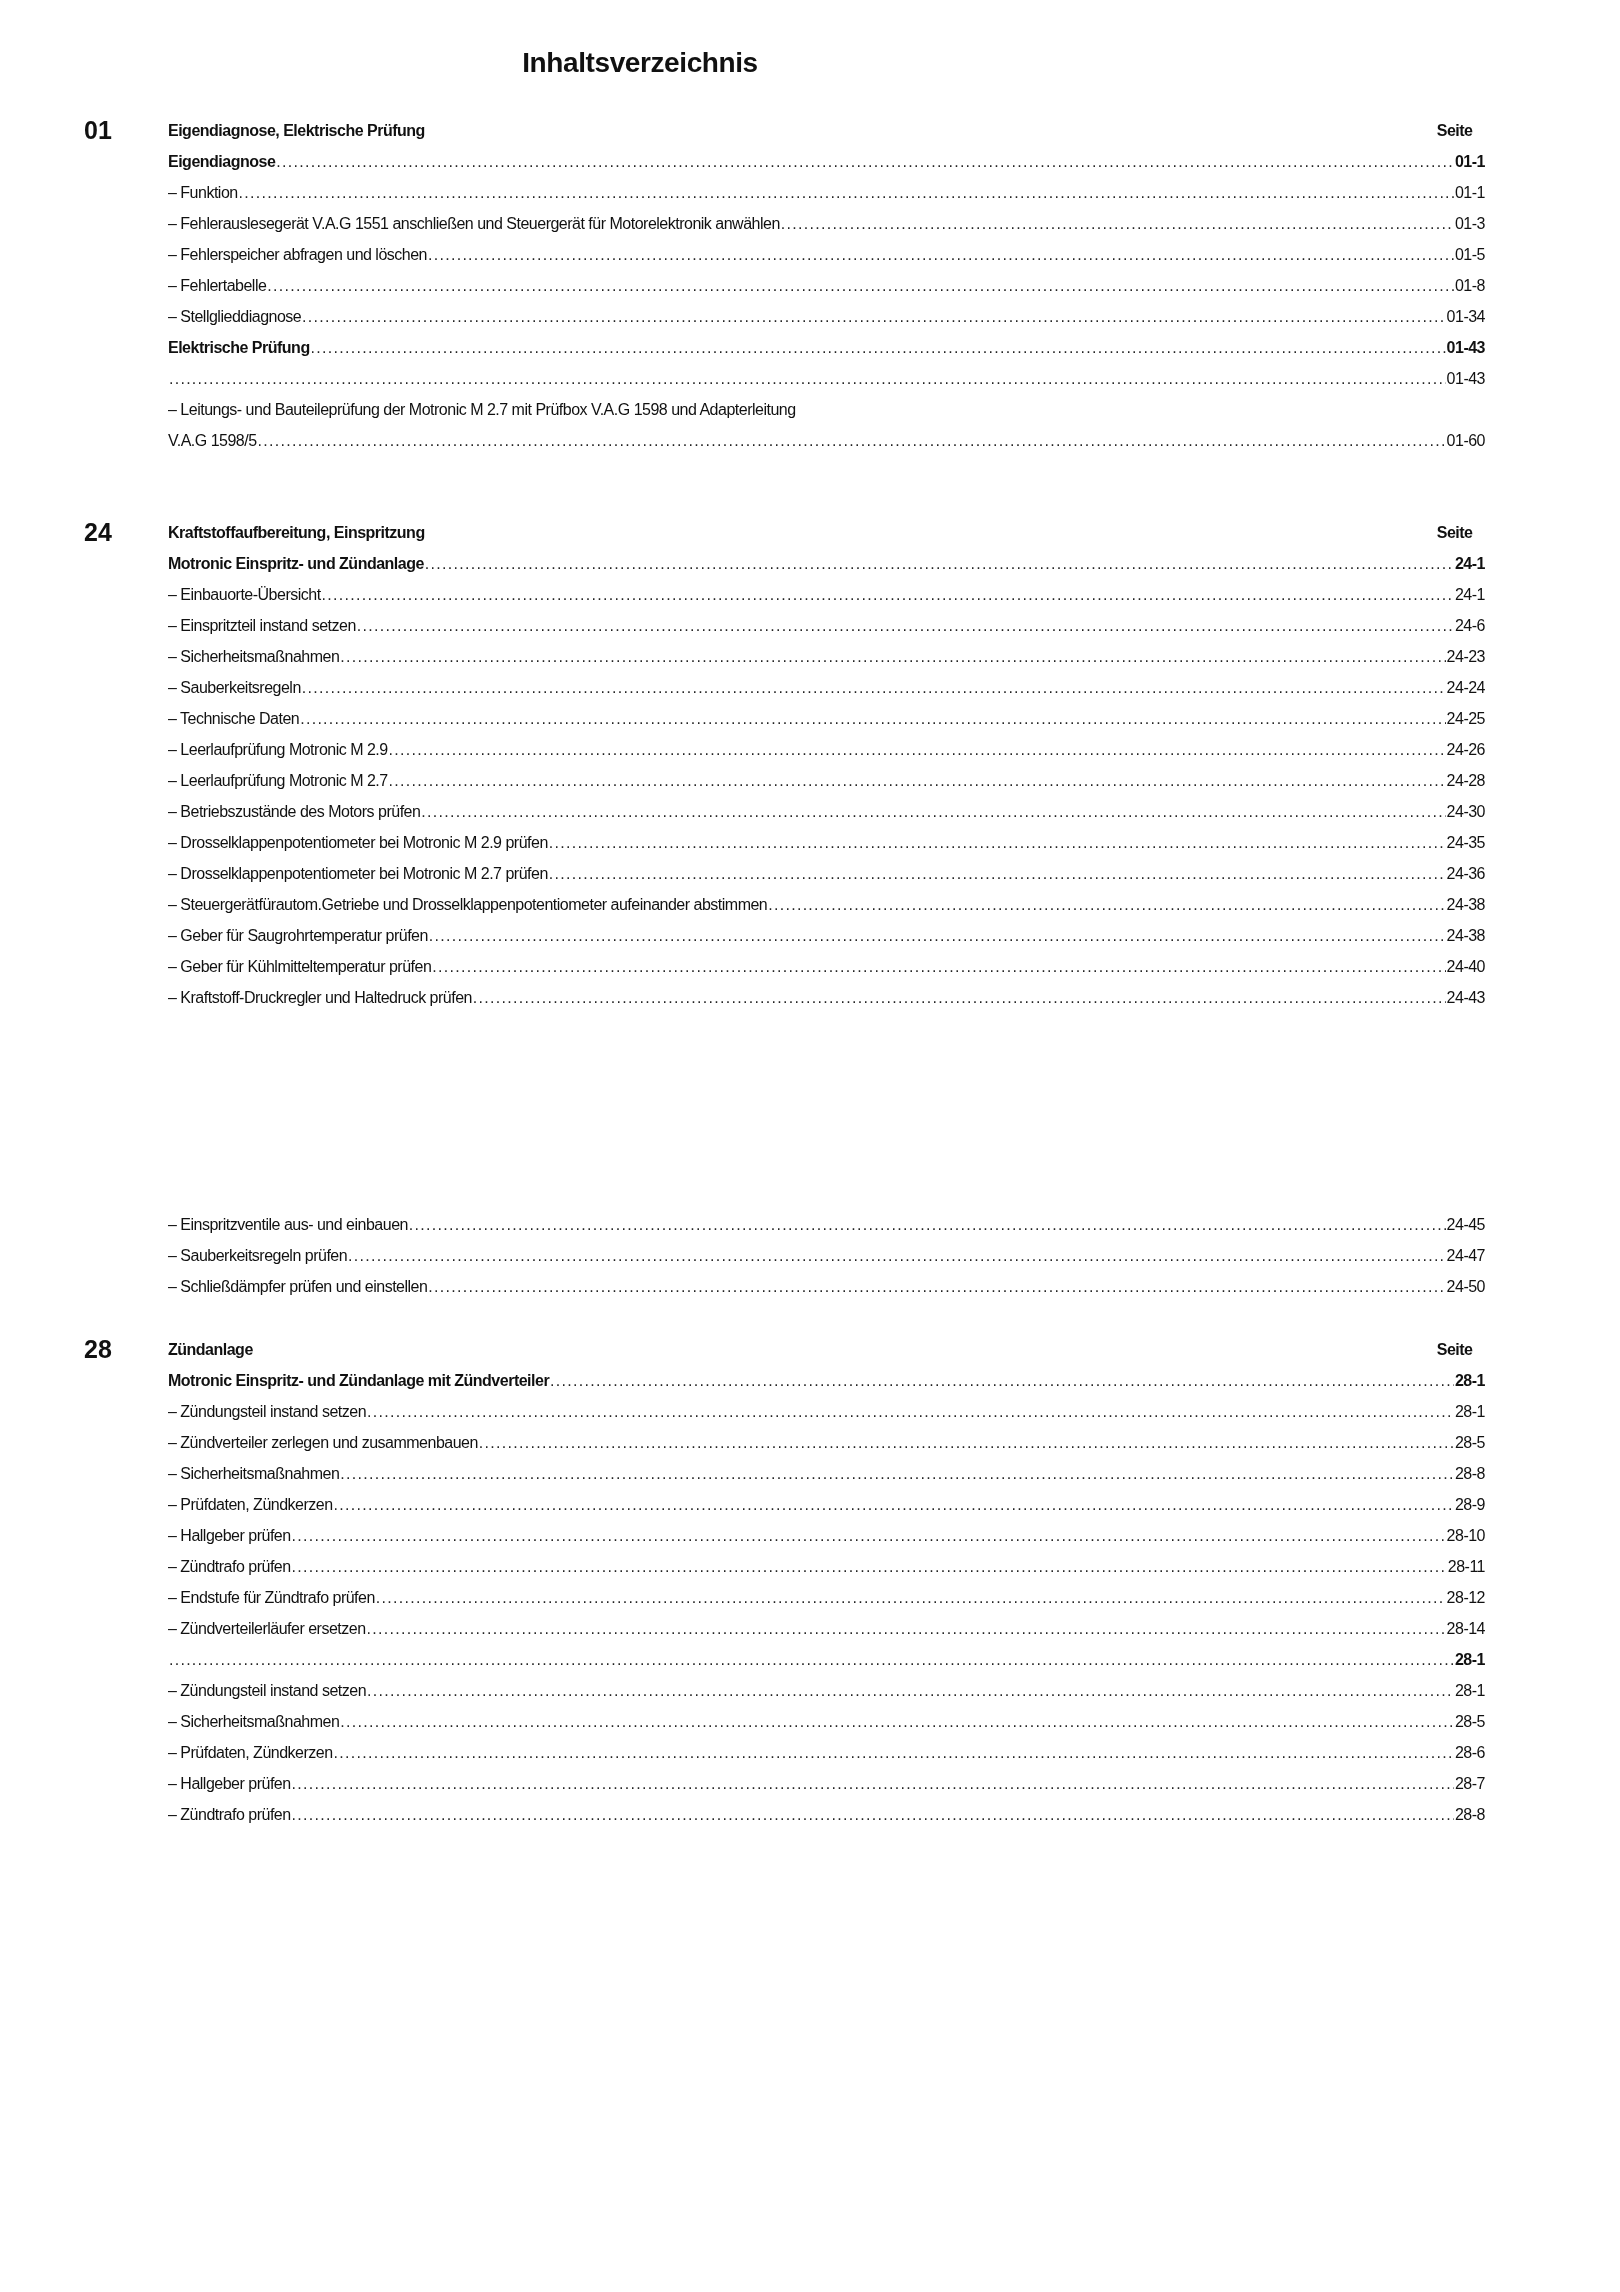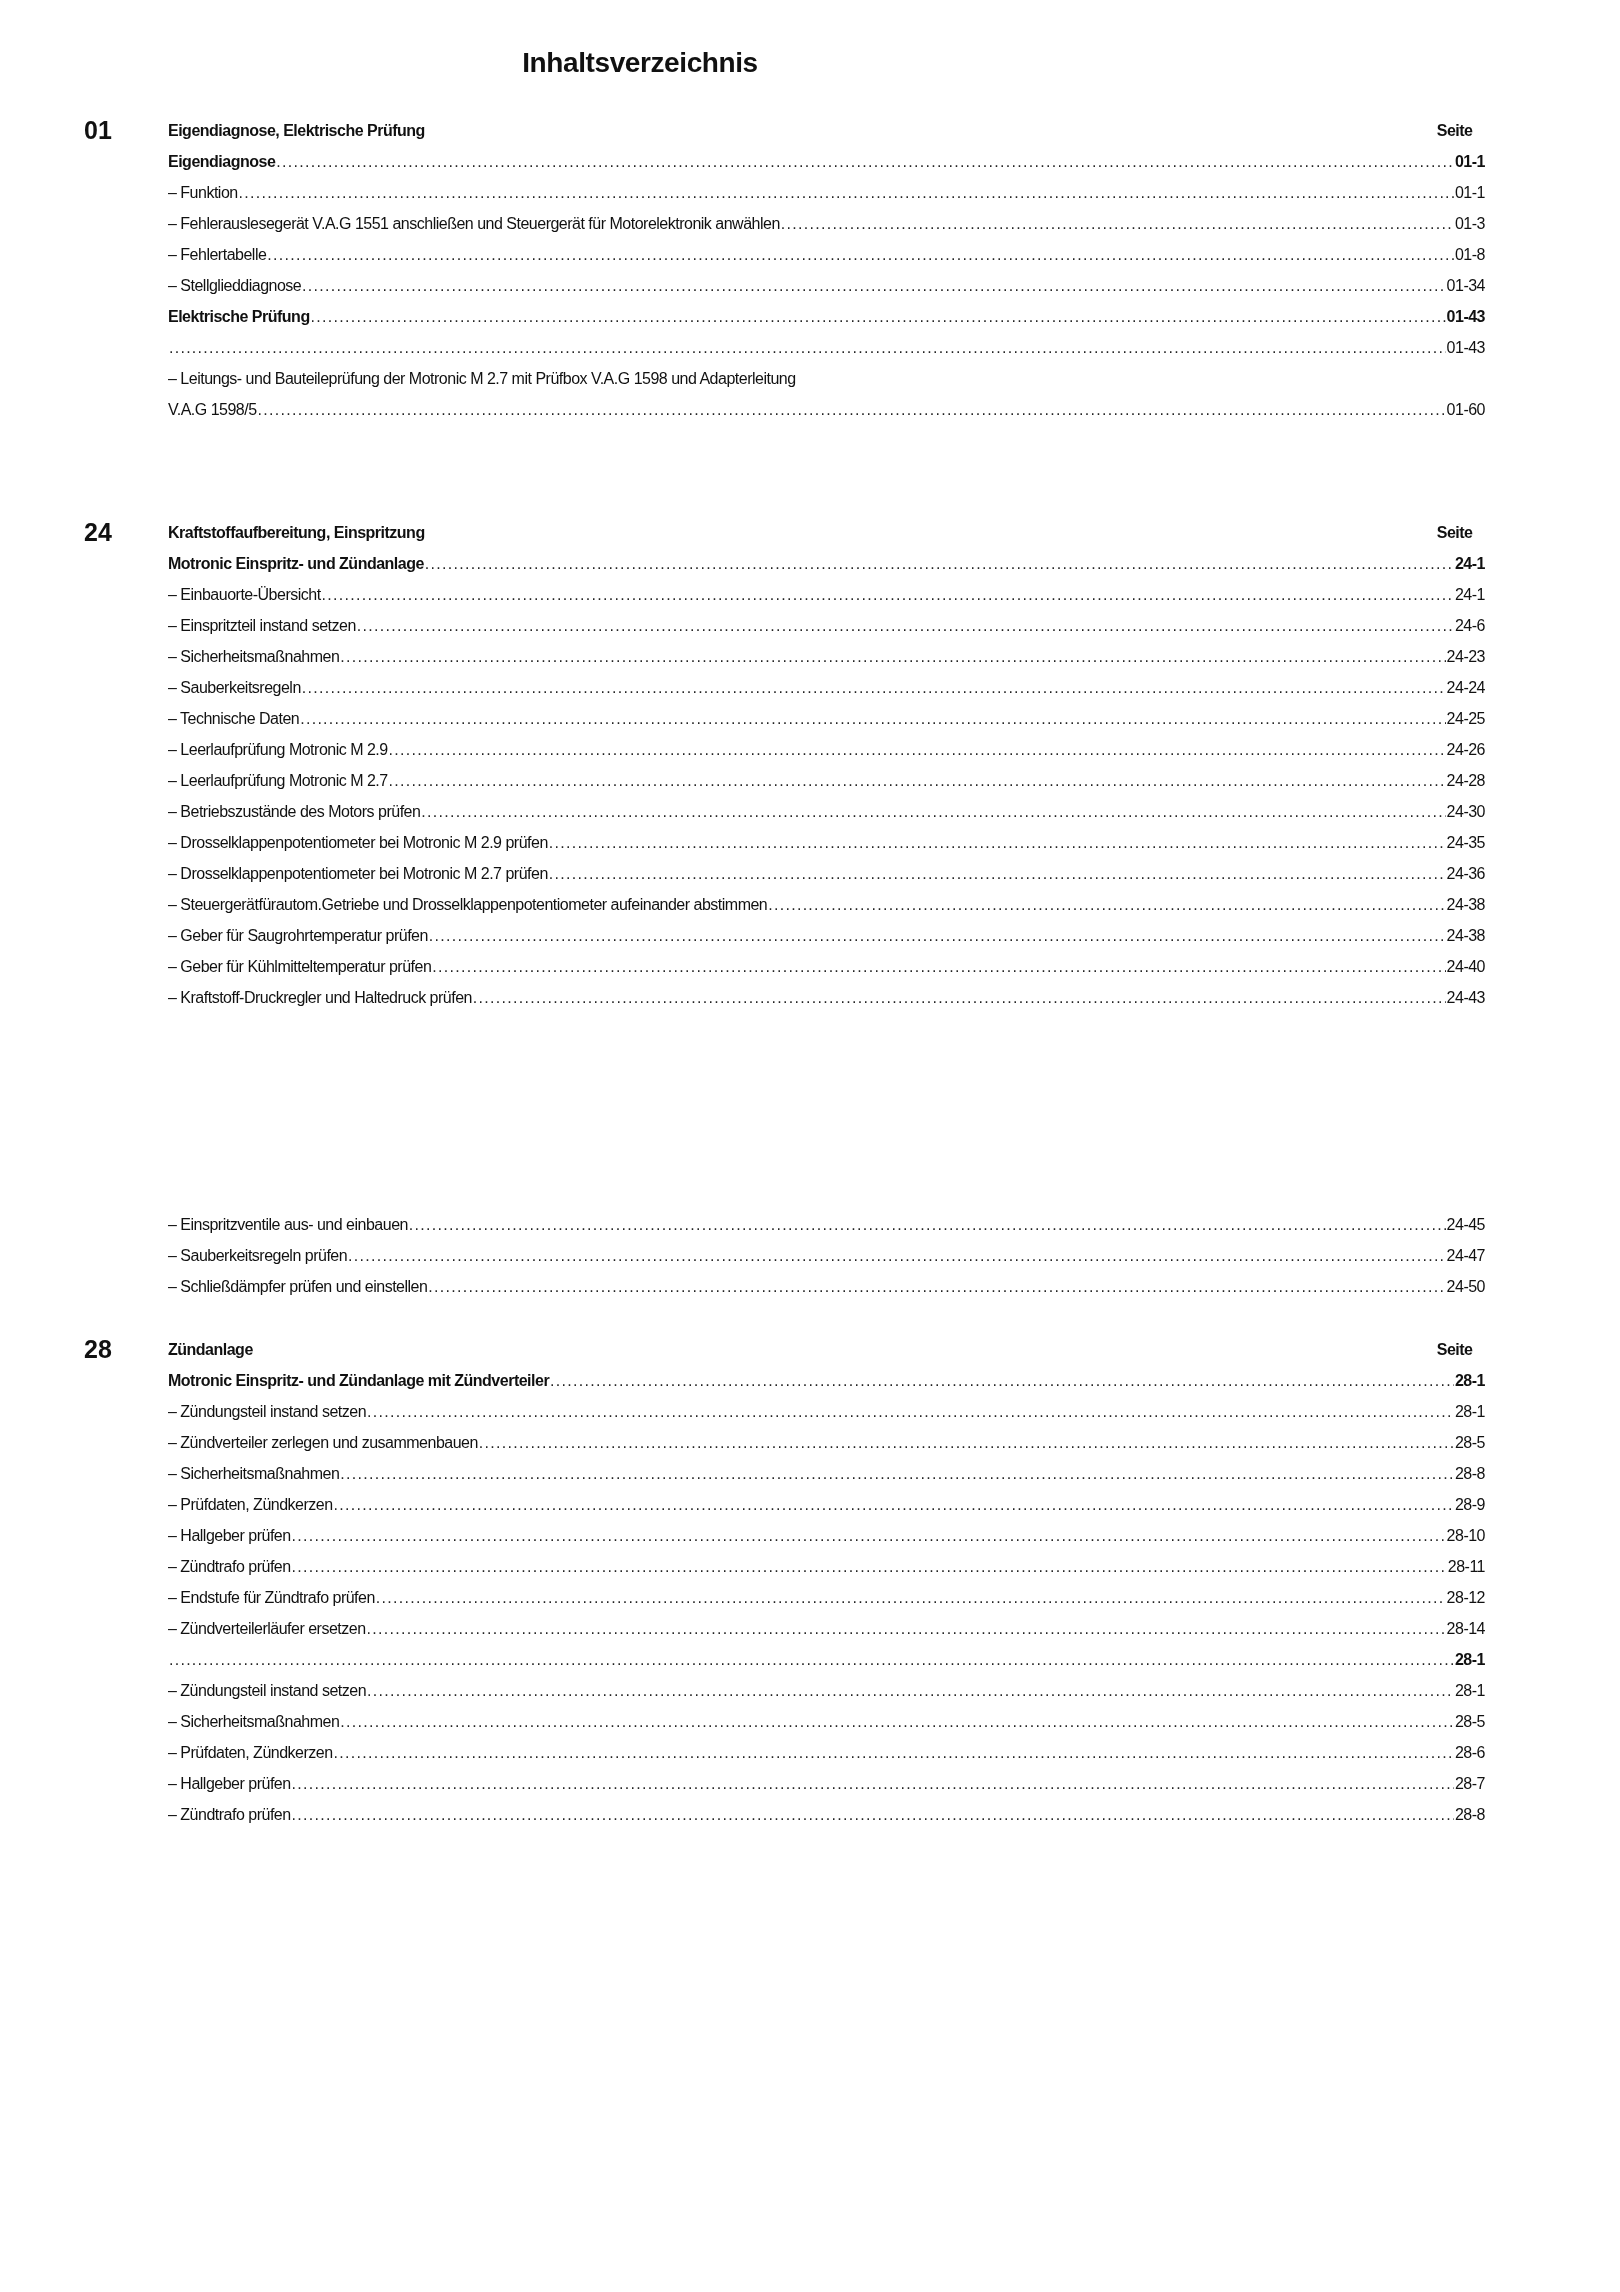--- a/index.html
+++ b/index.html
@@ -58,20 +58,25 @@
         <span class="lbl">– Funktion</span>
         <span class="dots"></span>
         <span class="pg">01-1</span>
       </div>
       <div class="row">
         <span class="lbl">– Fehlerauslesegerät V.A.G 1551 anschließen und Steuergerät für Motorelektronik anwählen</span>
         <span class="dots"></span>
         <span class="pg">01-3</span>
       </div>
       <div class="row">
+        <span class="lbl">– Fehlerspeicher abfragen und löschen</span>
+        <span class="dots"></span>
+        <span class="pg">01-5</span>
+      </div>
+      <div class="row">
         <span class="lbl">– Fehlertabelle</span>
         <span class="dots"></span>
         <span class="pg">01-8</span>
       </div>
       <div class="row">
         <span class="lbl">– Stellglieddiagnose</span>
         <span class="dots"></span>
         <span class="pg">01-34</span>
       </div>
       <div class="row bold">

